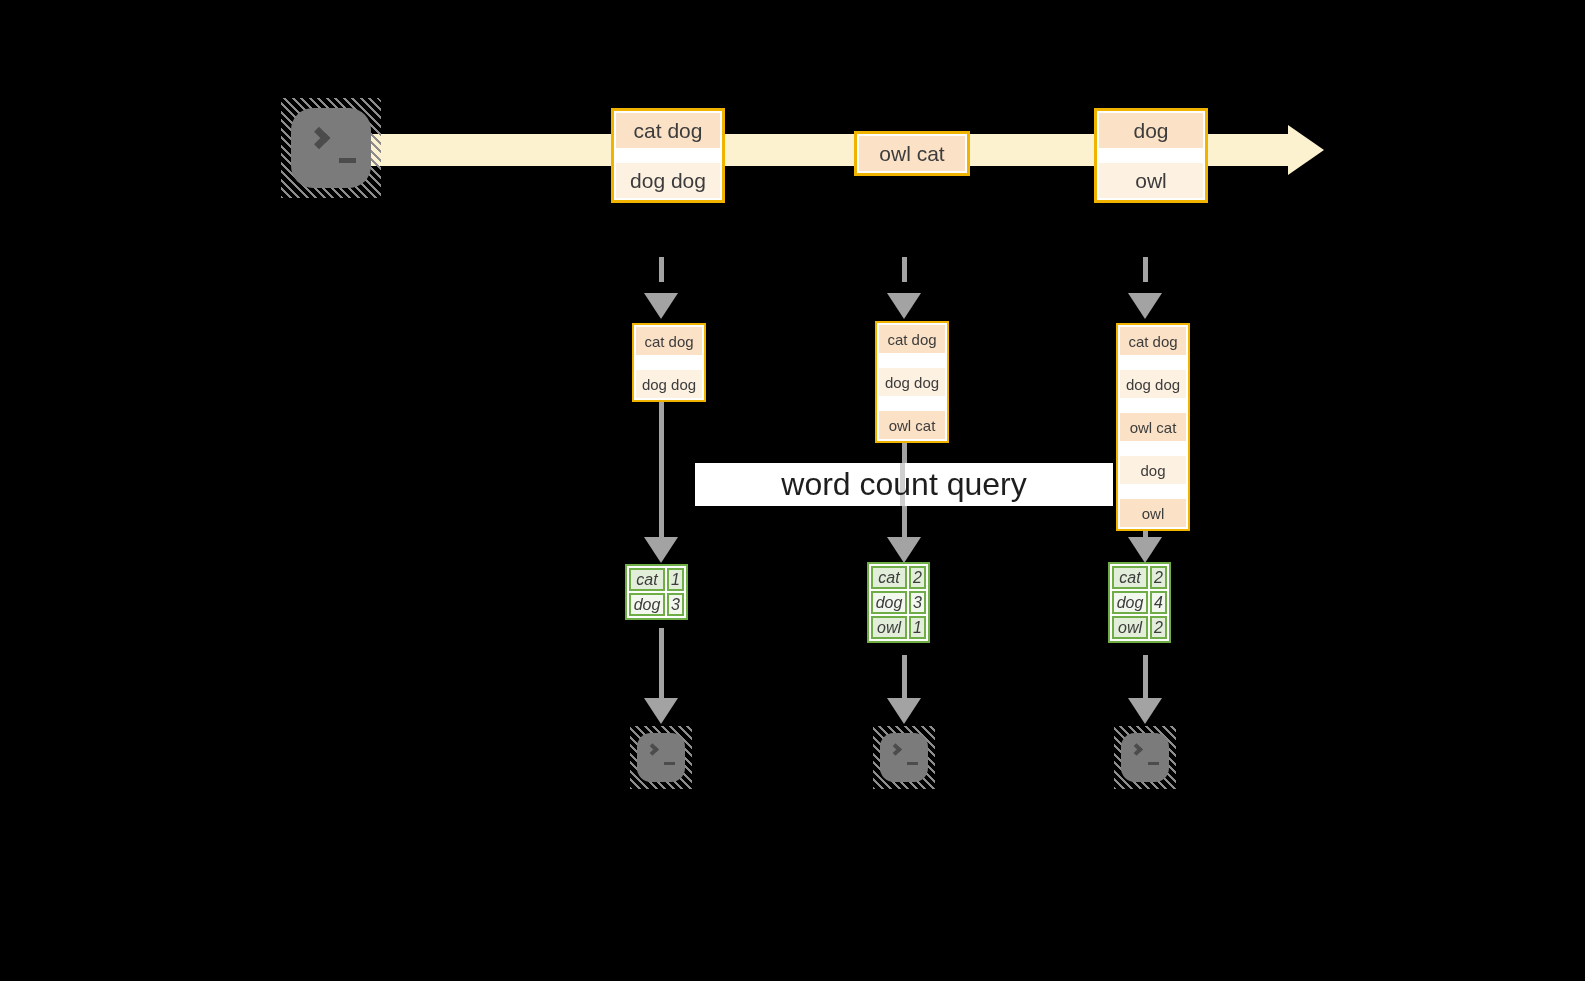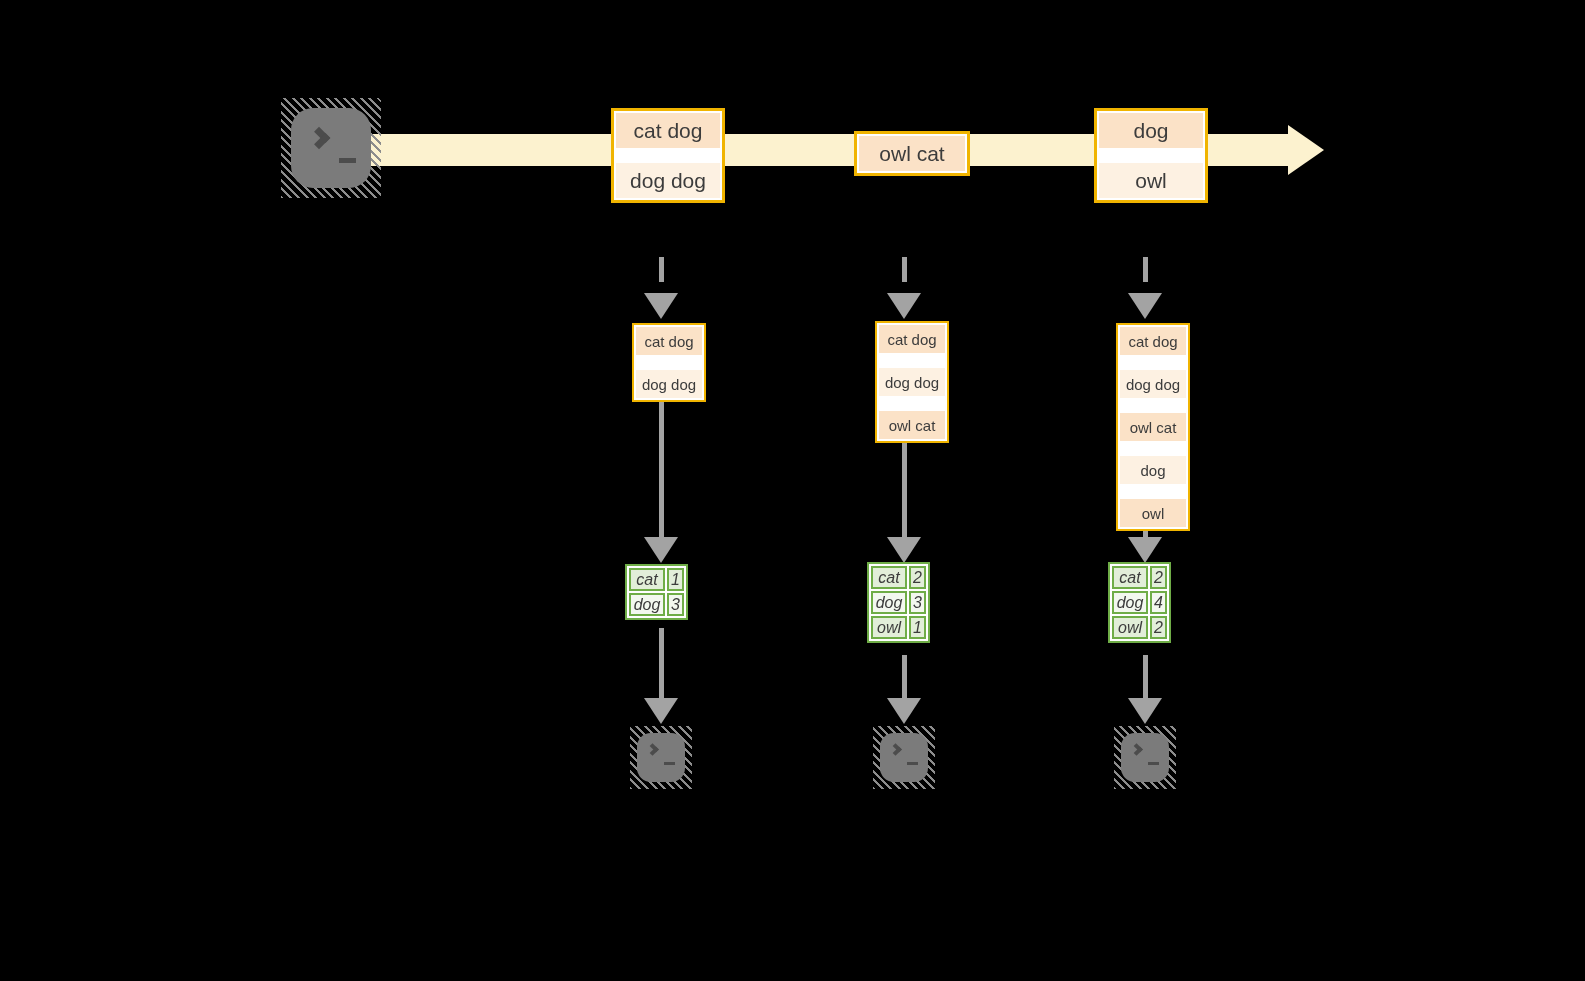--- a/index.html
+++ b/index.html
@@ -118,20 +118,24 @@
   </div>
   <div class="varrow" style="left:887px;top:418px">
     <div class="vline" style="height:119px"></div>
     <div class="vhead"></div>
   </div>
   <div class="varrow" style="left:1128px;top:479px">
     <div class="vline" style="height:58px"></div>
     <div class="vhead"></div>
   </div>
 
+  <div class="wlabel">
+    <div class="wline"></div>
+    <span>word count query</span>
+  </div>
 
   <table class="gtable" style="left:625px;top:564px">
     <tbody>
         <tr>
       <td class="w">cat</td>
       <td class="n">1</td>
     </tr>
     <tr>
       <td class="w">dog</td>
       <td class="n">3</td>

